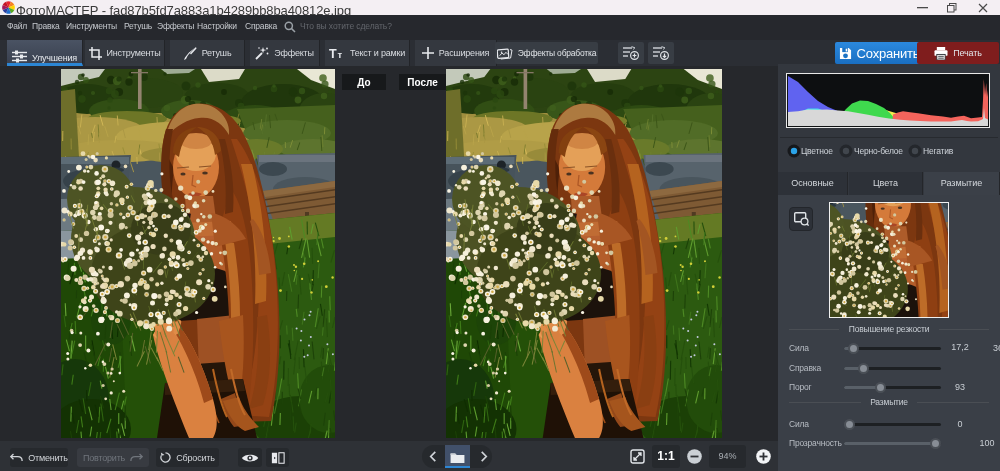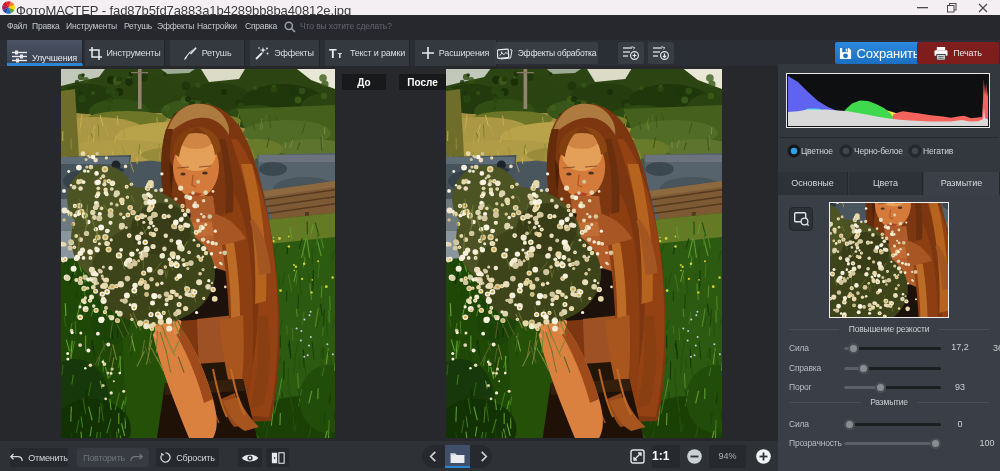--- a/index.html
+++ b/index.html
@@ -1323,21 +1323,21 @@
     <path d="M1.5,1 L6.5,6 L1.5,11" fill="none" stroke="#cfd3d8" stroke-width="1.8"></path>
   </svg>
 <div class="abs" style="left:450px;top:450px"><svg width="15" height="12" viewBox="0 0 16 13">
       <path d="M0.5,1.5 L5.5,1.5 L7,3.3 L15.5,3.3 L15.5,12 L0.5,12 Z" fill="#e9ecf0"></path>
       <path d="M0.5,1.5 L5.5,1.5 L7,3.3 L0.5,3.3 Z" fill="#cdd2d8"></path>
     </svg></div>
 <div class="abs" style="left:630px;top:449px"><svg width="15" height="15" viewBox="0 0 15 15">
       <rect x="1" y="1" width="13" height="13" rx="2" fill="none" stroke="#e4e7eb" stroke-width="1.4"></rect>
       <path d="M4,11 L11,4 M4,8 L4,11 L7,11 M11,7 L11,4 L8,4" fill="none" stroke="#e4e7eb" stroke-width="1.3"></path>
     </svg></div>
-<div class="abs" style="left:652px;top:445px;width:28px;height:23px;background:#26292d;border-radius:3px;color:#fff;font-size:12px;font-weight:bold;line-height:23px;">1:1</div>
+<div class="abs" style="left:652px;top:445px;width:28px;height:23px;background:#26292d;border-radius:3px;color:#fff;font-size:12px;font-weight:bold;text-align:center;line-height:23px;">1:1</div>
 <svg class="abs" style="left:687px;top:449px" width="15" height="15">
     <circle cx="7.5" cy="7.5" r="7.3" fill="#cbd0d5"></circle>
     <rect x="3.5" y="6.6" width="8" height="1.8" fill="#2e3136"></rect>
   </svg>
 <div class="abs" style="left:709px;top:445px;width:37px;height:23px;background:#26292d;border-radius:3px;color:#a9aeb4;font-size:9px;text-align:center;line-height:23px;">94%</div>
 <svg class="abs" style="left:756px;top:449px" width="15" height="15">
     <circle cx="7.5" cy="7.5" r="7.3" fill="#f2f4f6"></circle>
     <rect x="3.5" y="6.6" width="8" height="1.8" fill="#2e3136"></rect>
     <rect x="6.6" y="3.5" width="1.8" height="8" fill="#2e3136"></rect>
   </svg>

